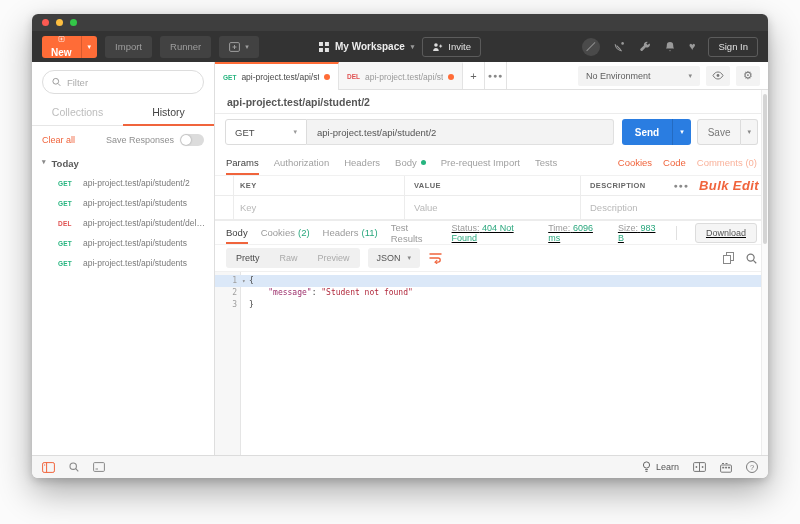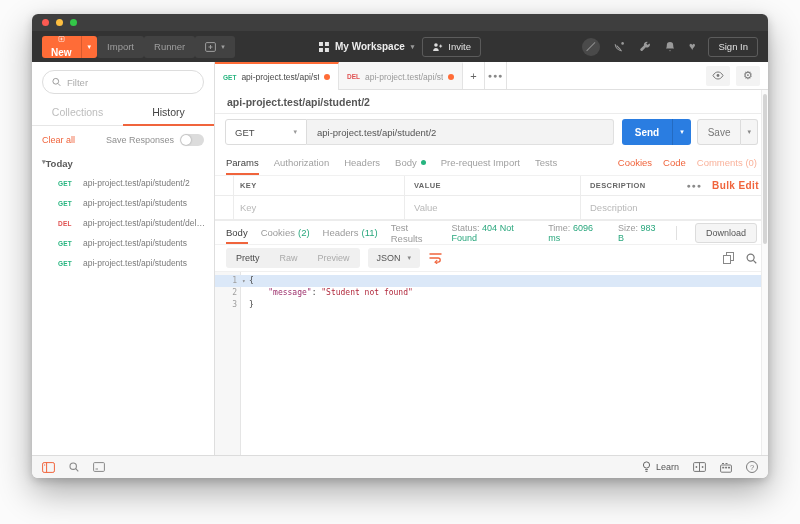--- a/index.html
+++ b/index.html
@@ -16,21 +16,21 @@
   .titlebar .title { color:#c9c9c9; font-size:12px;margin-top:40px; }
   .lights { position:absolute; left:10px; top:5px; display:flex; gap:7px; }
   .light { width:7px; height:7px; border-radius:50%; }
   .light.r { background:#fc5a52; } .light.y { background:#fdbf40; } .light.g { background:#33c748; }
 
   
   .toolbar { height:31px; background:#333; display:flex; align-items:center; padding:0 10px; position:relative; }
   .btn-new { display:flex; align-items:stretch; background:#ff6c37; border-radius:3px; height:22px; overflow:hidden; }
   .btn-new .main { display:flex; align-items:center; gap:5px; padding:0 9px; color:#fff; font-size:10px; font-weight:bold; }
   .btn-new .caret { display:flex; align-items:center; padding:0 6px; border-left:1px solid rgba(0,0,0,.15); color:#fff; font-size:7px; }
-  .dk-btn { height:22px; display:flex; align-items:center; padding:0 10px; 
+  .dk-btn { height:22px; display:flex; align-items:center; padding:0 10px; margin-left:8px;
             background:#424242; border-radius:3px; color:#9e9e9e; font-size:9.5px; }
   .dk-icon-btn { gap:5px; color:#9e9e9e; }
   .tb-center { position:absolute; left:50%; transform:translateX(-50%); display:flex; align-items:center; gap:8px; }
   .ws { display:flex; align-items:center; gap:6px; color:#ededed; font-size:10px; font-weight:bold; }
   .ws .caret { color:#9a9a9a; font-size:7px; }
   .btn-outline-dk { height:20px; display:flex; align-items:center; gap:5px; padding:0 9px;
                     border:1px solid #5c5c5c; border-radius:3px; color:#e0e0e0; font-size:9.5px; background:transparent; }
   .tb-right { margin-left:auto; display:flex; align-items:center; gap:13px; }
   .sync-off { width:18px; height:18px; border-radius:50%; background:#4a4a4a; position:relative; }
   .sync-off::after { content:""; position:absolute; left:3px; top:8px; width:12px; height:1.4px;
@@ -50,21 +50,21 @@
   .side-tabs { display:flex; border-bottom:1px solid #e6e6e6; }
   .side-tab { flex:1; text-align:center; font-size:10.5px; padding:6px 0 7px; color:#bdbdbd; position:relative; }
   .side-tab.active { color:#454545; }
   .side-tab.active::after { content:""; position:absolute; left:0; right:0; bottom:-1px; height:2px; background:#f0643c; }
   .clear-row { display:flex; align-items:center; justify-content:space-between; padding:8px 10px 6px; }
   .clear-all { color:#f0643c; font-size:9px; }
   .save-resp { display:flex; align-items:center; gap:6px; color:#8f8f8f; font-size:9px; }
   .toggle { width:24px; height:12px; border-radius:7px; background:#dcdcdc; position:relative; }
   .toggle .knob { position:absolute; left:1px; top:1px; width:10px; height:10px; border-radius:50%;
                   background:#fff; box-shadow:0 0 2px rgba(0,0,0,.35); }
-  .group-row { display:flex; padding:6px 10px 4px; color:#5a5a5a; font-size:9.5px; font-weight:bold; }
+  .group-row { display:flex; gap:6px; padding:6px 10px 4px; color:#5a5a5a; font-size:9.5px; font-weight:bold; }
   .tri { color:#8a8a8a; font-size:7px; }
   .hist-item { display:flex; align-items:center; gap:7px; padding:5px 8px 5px 26px; }
   .hist-item .m { font-size:6.5px; font-weight:bold; letter-spacing:.2px; width:18px; flex:none; }
   .m-get { color:#26b47f; } .m-del { color:#e05151; }
   .hist-item .u { font-size:8.5px; color:#7a7a7a; white-space:nowrap; overflow:hidden; text-overflow:ellipsis; }
 
   
   .tabstrip { height:28px; display:flex; align-items:stretch; border-bottom:1px solid #e0e0e0; background:#fff; }
   .rtab { display:flex; align-items:center; gap:5px; padding:0 8px; width:124px; flex:none;
           border-right:1px solid #e3e3e3; background:#f7f7f7; border-top:2px solid transparent; }
@@ -118,29 +118,29 @@
   .p-row { display:grid; grid-template-columns:16px 174px 176px 1fr; align-items:stretch; }
   .p-cell { border-right:1px solid #ececec; border-bottom:1px solid #ececec; display:flex; align-items:center; padding:0 9px; }
   .p-cell:last-child { border-right:0; }
   .p-head { height:20px; font-size:7.5px; font-weight:bold; color:#666; letter-spacing:.4px; }
   .p-input { height:24px; }
   .p-input input { border:0; outline:0; width:100%; font-size:9.5px; color:#555; font-family:inherit; background:transparent; }
   .p-input input::placeholder { color:#b8b8b8; }
   .head-desc { justify-content:space-between; }
   .head-right { display:flex; align-items:center; gap:10px; }
   .more-dots { color:#8a8a8a; font-size:7px; letter-spacing:1px; }
-  .bulk-edit { color:#f0643c; font-size:10px; font-weight:bold; }
+  .bulk-edit { color:#f0643c; font-size:13px; font-weight:bold;font-style:italic; }
 
   
   .resp-head { height:24px; display:flex; align-items:center; gap:13px; padding:0 11px; border-bottom:1px solid #f1f1f1; }
   .resp-tab { font-size:9.5px; color:#9a9a9a; height:100%; display:flex; align-items:center; gap:3px; position:relative; }
   .resp-tab.active { color:#3f3f3f; }
   .resp-tab.active::after { content:""; position:absolute; left:0; right:0; bottom:0; height:2px; background:#f0643c; }
   .count { color:#29a77d; }
-  .resp-meta { margin-left:auto; display:flex; align-items:center; gap:18px; }
+  .resp-meta { margin-left:auto; display:flex; align-items:center; gap:18px;text-decoration:underline; }
   .meta-pair { font-size:9px; color:#9a9a9a; }
   .meta-pair .v { color:#29a77d; }
   .meta-div { width:1px; height:14px; background:#e0e0e0; }
   .btn-download { height:20px; display:flex; align-items:center; padding:0 10px; background:#f5f5f5;
                   border:1px solid #dcdcdc; border-radius:3px; font-size:9px; color:#555; }
 
   .resp-toolbar { height:26px; display:flex; align-items:center; gap:8px; padding:0 11px; }
   .seg { display:flex; background:#f0f0f0; border-radius:3px; height:20px; overflow:hidden; }
   .seg span { display:flex; align-items:center; padding:0 10px; font-size:9px; color:#ababab; }
   .seg span.active { color:#4a4a4a; }
@@ -311,20 +311,24 @@
             <span class="dot dot-orange"></span>
           </div>
           <div class="rtab">
             <span class="m m-del">DEL</span>
             <span class="l">api-project.test/api/student/dele</span>
             <span class="dot dot-orange"></span>
           </div>
           <div class="strip-btn">+</div>
           <div class="strip-btn more">●●●</div>
           <div class="env-zone">
+            <div class="env-select">
+              <span>No Environment</span>
+              <span class="caret">▾</span>
+            </div>
             <div class="sq-btn">
               <svg width="12" height="9" viewBox="0 0 12 9">
                   <path d="M1 4.5C2.5 2 4 1 6 1s3.5 1 5 3.5C9.5 7 8 8 6 8S2.5 7 1 4.5z" fill="none" stroke="#777"></path>
                   <circle cx="6" cy="4.5" r="1.4" fill="#777"></circle>
                 </svg>
             </div>
             <div class="sq-btn">
               <span>⚙</span>
             </div>
           </div>

